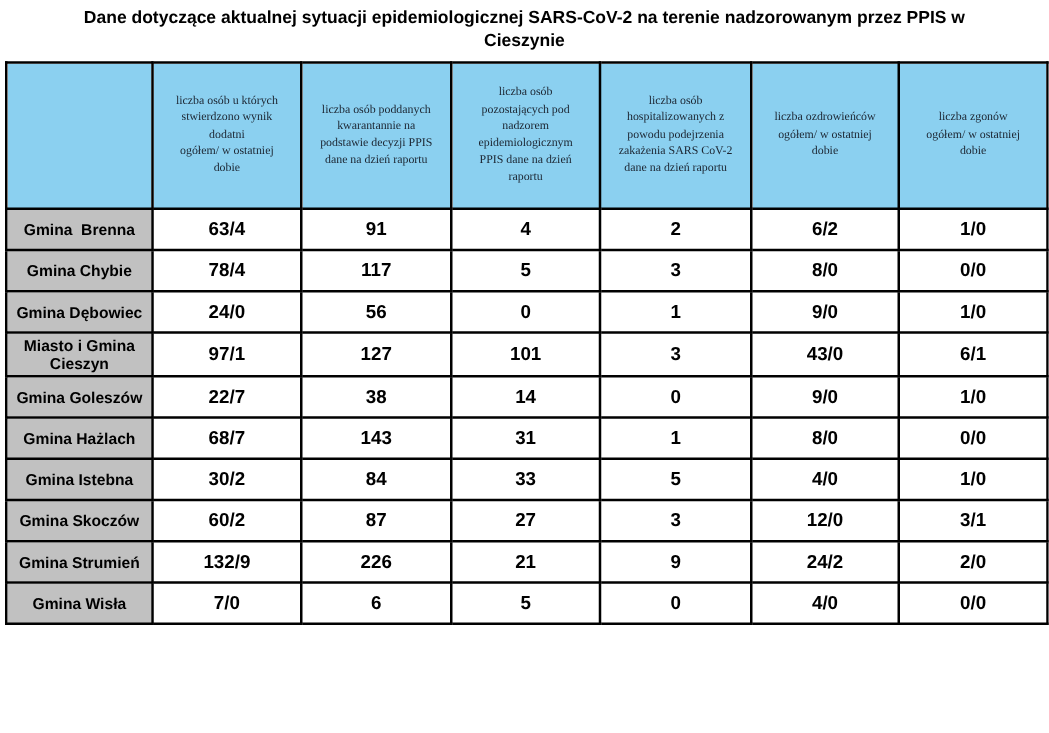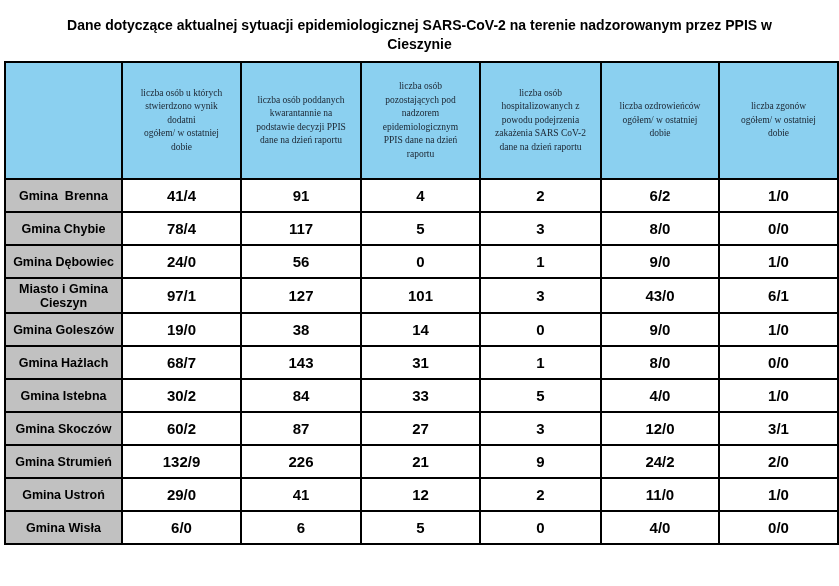--- a/index.html
+++ b/index.html
@@ -10,21 +10,21 @@
   }
   * { box-sizing: border-box; }
   html, body {
     margin: 0; padding: 0;
     width: 839px; height: 586px;
     overflow: hidden;
     background: #ffffff;
     font-family: "Liberation Sans", sans-serif;
   }
   .title-block {
-    padding-top: 16px;
+    padding-top: 4px;
     text-align: center;
     font-weight: bold;
     font-size: 14px;
     line-height: 19px;
     color: #000;
   }
   .title-main { white-space: pre-line; display: block; }
   .title-sub { white-space: pre-wrap; display: block; }
   .title-sub sup {
     font-size: 8.5px;
@@ -118,21 +118,21 @@
 ogółem/ w ostatniej
 dobie</th>
       <th class="col-head">liczba zgonów
 ogółem/ w ostatniej
 dobie</th>
     </tr>
   </thead>
   <tbody>
     <tr class="row-std">
       <td class="row-label">Gmina  Brenna</td>
-      <td class="val-cell">41/4</td>
+      <td class="val-cell">63/4</td>
       <td class="val-cell">91</td>
       <td class="val-cell">4</td>
       <td class="val-cell">2</td>
       <td class="val-cell">6/2</td>
       <td class="val-cell">1/0</td>
     </tr>
     <tr class="row-std">
       <td class="row-label">Gmina Chybie</td>
       <td class="val-cell">78/4</td>
       <td class="val-cell">117</td>
@@ -154,21 +154,21 @@
       <td class="row-label">Miasto i Gmina Cieszyn</td>
       <td class="val-cell">97/1</td>
       <td class="val-cell">127</td>
       <td class="val-cell">101</td>
       <td class="val-cell">3</td>
       <td class="val-cell">43/0</td>
       <td class="val-cell">6/1</td>
     </tr>
     <tr class="row-std">
       <td class="row-label">Gmina Goleszów</td>
-      <td class="val-cell">19/0</td>
+      <td class="val-cell">22/7</td>
       <td class="val-cell">38</td>
       <td class="val-cell">14</td>
       <td class="val-cell">0</td>
       <td class="val-cell">9/0</td>
       <td class="val-cell">1/0</td>
     </tr>
     <tr class="row-std">
       <td class="row-label">Gmina Hażlach</td>
       <td class="val-cell">68/7</td>
       <td class="val-cell">143</td>
@@ -198,31 +198,22 @@
     <tr class="row-std">
       <td class="row-label">Gmina Strumień</td>
       <td class="val-cell">132/9</td>
       <td class="val-cell">226</td>
       <td class="val-cell">21</td>
       <td class="val-cell">9</td>
       <td class="val-cell">24/2</td>
       <td class="val-cell">2/0</td>
     </tr>
     <tr class="row-std">
-      <td class="row-label">Gmina Ustroń</td>
-      <td class="val-cell">29/0</td>
-      <td class="val-cell">41</td>
-      <td class="val-cell">12</td>
-      <td class="val-cell">2</td>
-      <td class="val-cell">11/0</td>
-      <td class="val-cell">1/0</td>
-    </tr>
-    <tr class="row-std">
       <td class="row-label">Gmina Wisła</td>
-      <td class="val-cell">6/0</td>
+      <td class="val-cell">7/0</td>
       <td class="val-cell">6</td>
       <td class="val-cell">5</td>
       <td class="val-cell">0</td>
       <td class="val-cell">4/0</td>
       <td class="val-cell">0/0</td>
     </tr>
 
   </tbody>
 </table>
 

